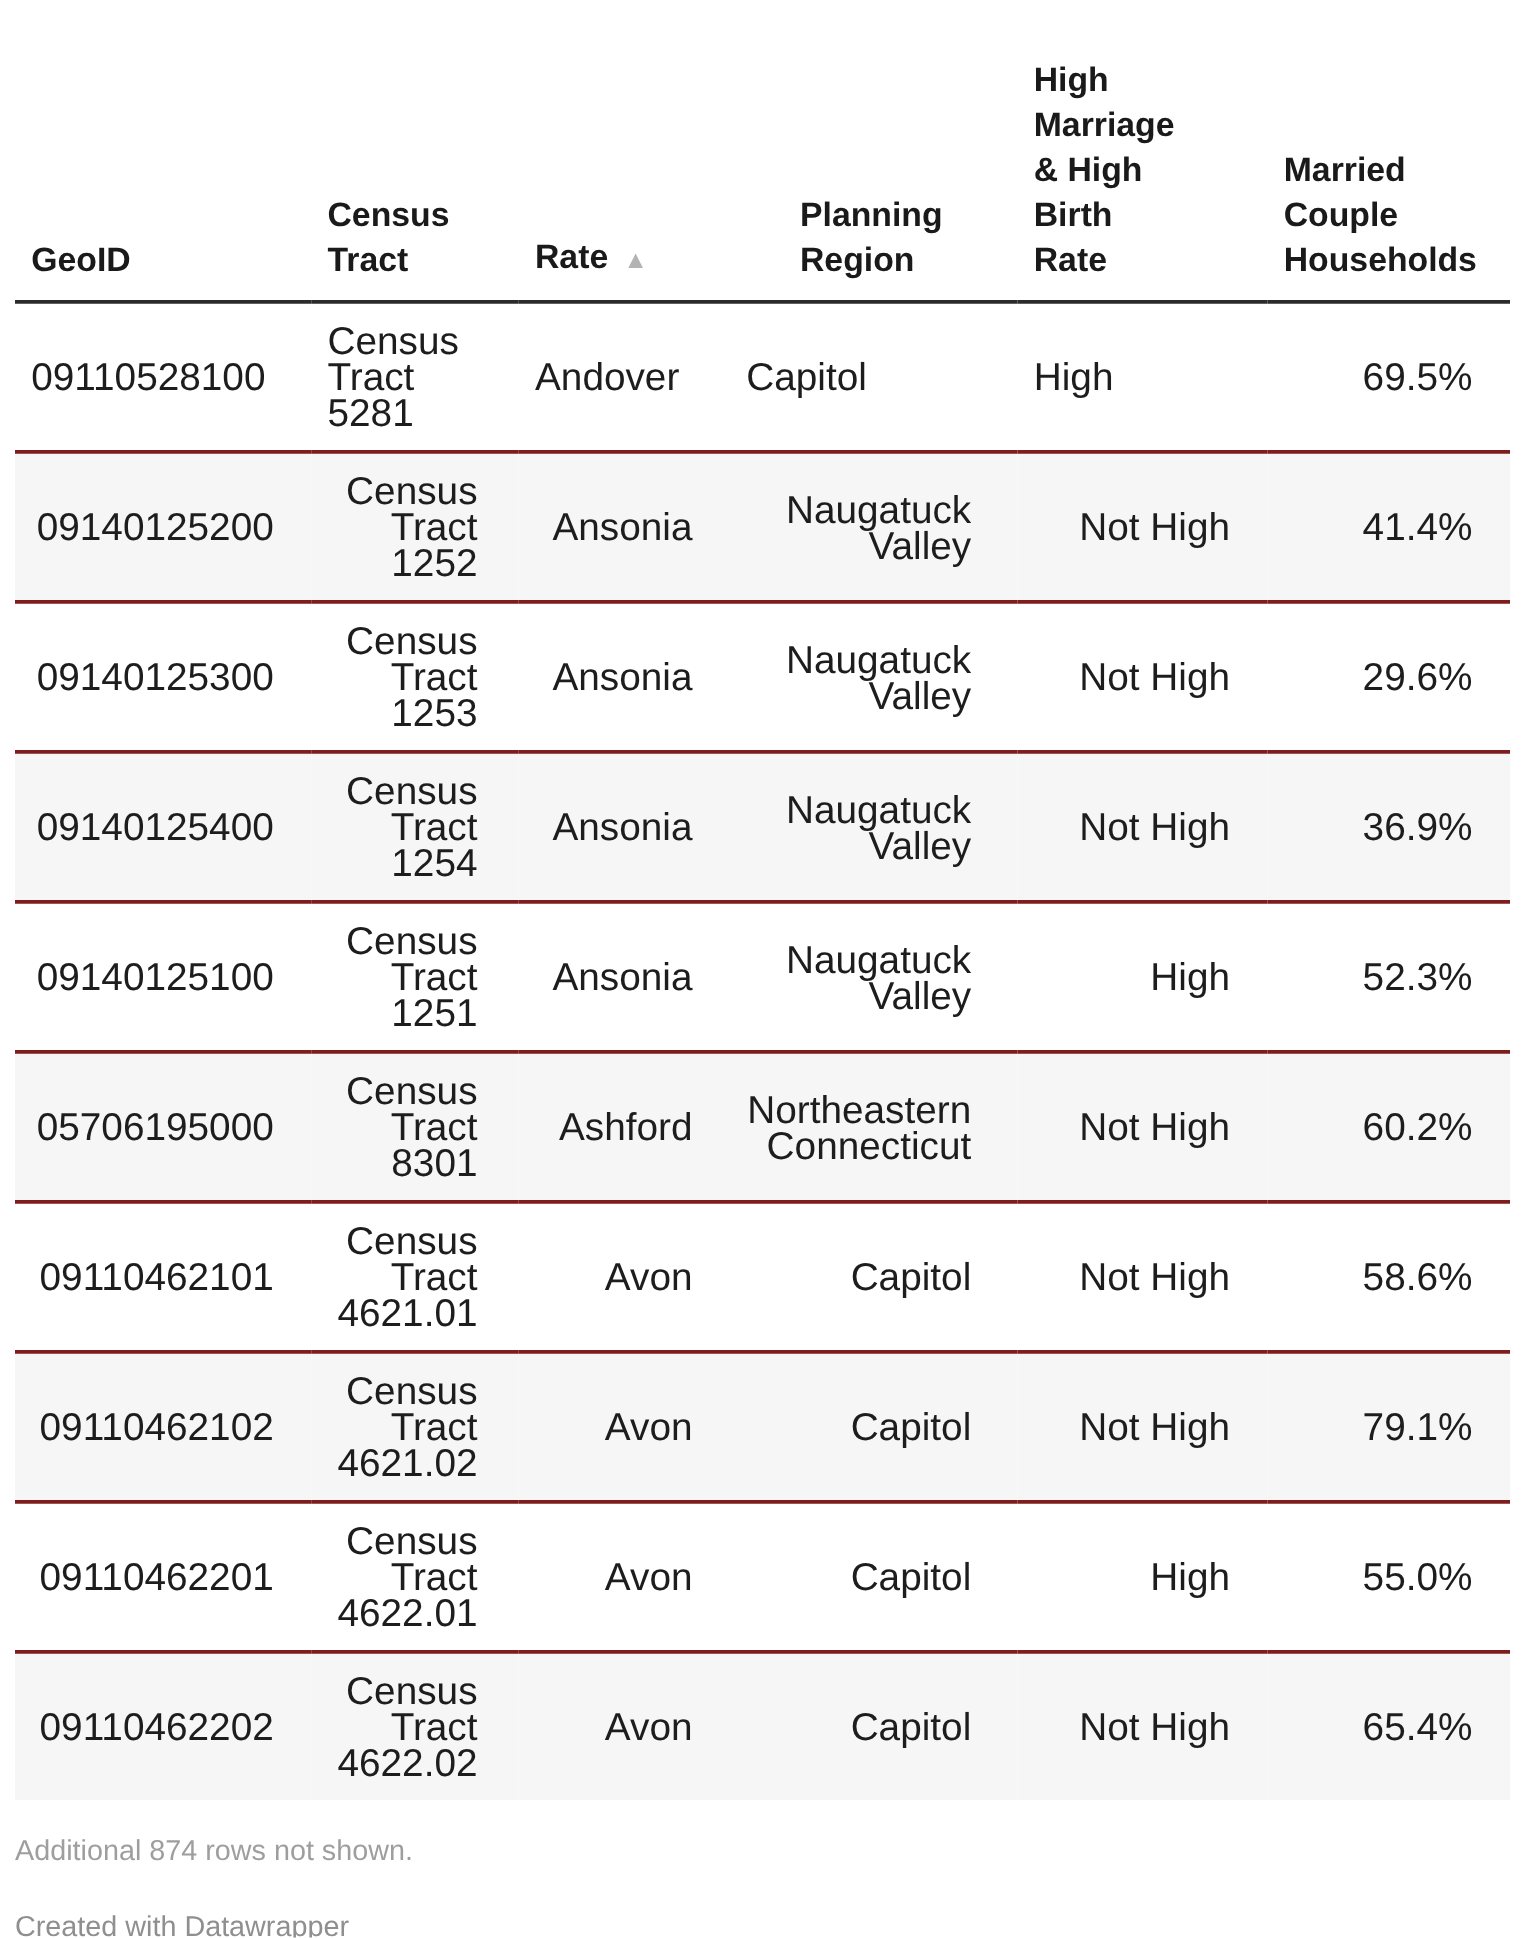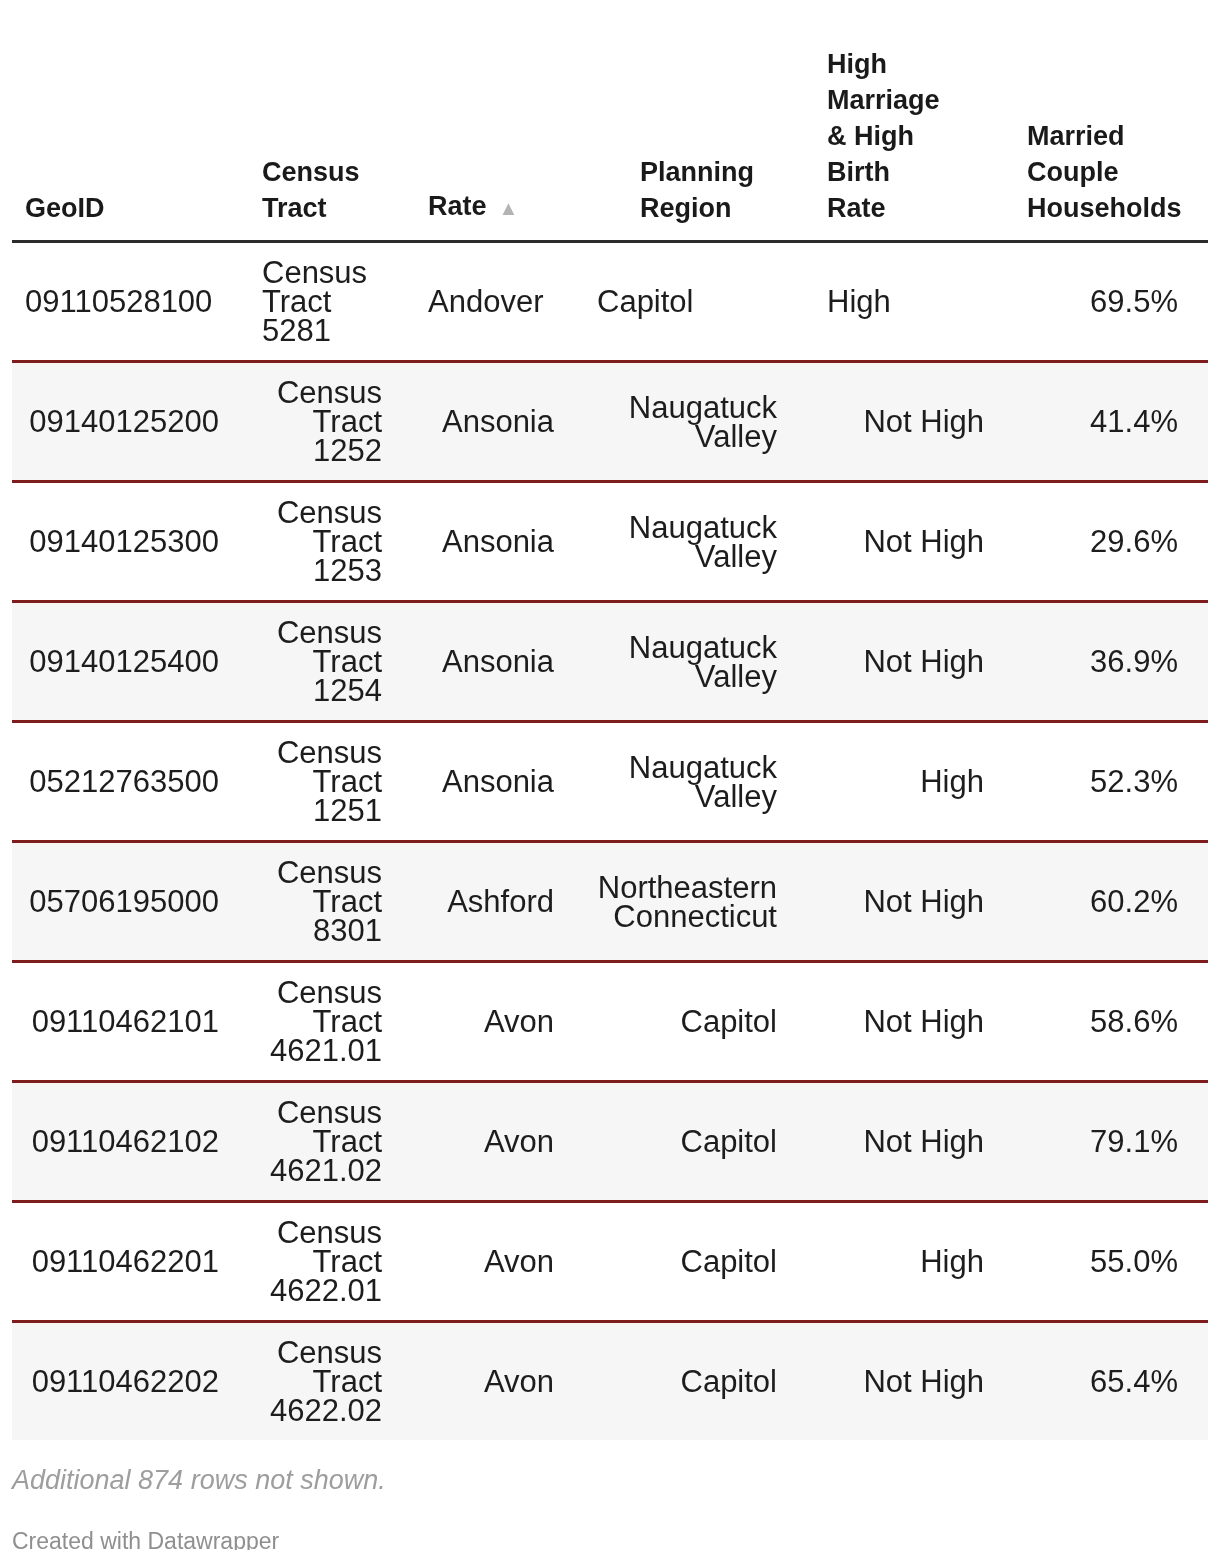--- a/index.html
+++ b/index.html
@@ -36,21 +36,21 @@
   
   .w-tract  { max-width:120px; }
   .w-region { max-width:180px; }
   .hw-tract { max-width:110px; }
   .hw-region{ max-width:165px;margin-left:43px; }
   .hw-rate  { max-width:125px; }
   .hw-married { max-width:160px; margin-left:auto; text-align:left; }
 
   .sort-icon { color:#b3b3b3; font-size:20px; padding-left:12px; font-weight:400; }
 
-  .note { margin:24px 0 0 0; font-size:27px; line-height:32px; color:#9e9e9e;font-style:italic; }
+  .note { margin:24px 0 0 0; font-size:23px; line-height:32px; color:#9e9e9e; }
   .attribution { margin:32px 0 0 0; font-size:23px; line-height:27px; color:#8f8f8f; }
 </style>
 </head>
 <body>
 
 <div class="page">
   <table class="dw-table">
     <colgroup>
       <col style="width:237px">
         <col style="width:166px">
@@ -126,21 +126,21 @@
     </td>
     <td class="c2">Ansonia</td>
     <td class="c3">
       <div class="w-region">Naugatuck Valley</div>
     </td>
     <td class="c4">Not High</td>
     <td class="c5">36.9%</td>
   </tr>
 
   <tr>
-    <td class="c0">05212763500</td>
+    <td class="c0">09140125100</td>
     <td class="c1">
       <div class="w-tract">Census Tract 1251</div>
     </td>
     <td class="c2">Ansonia</td>
     <td class="c3">
       <div class="w-region">Naugatuck Valley</div>
     </td>
     <td class="c4">High</td>
     <td class="c5">52.3%</td>
   </tr>

